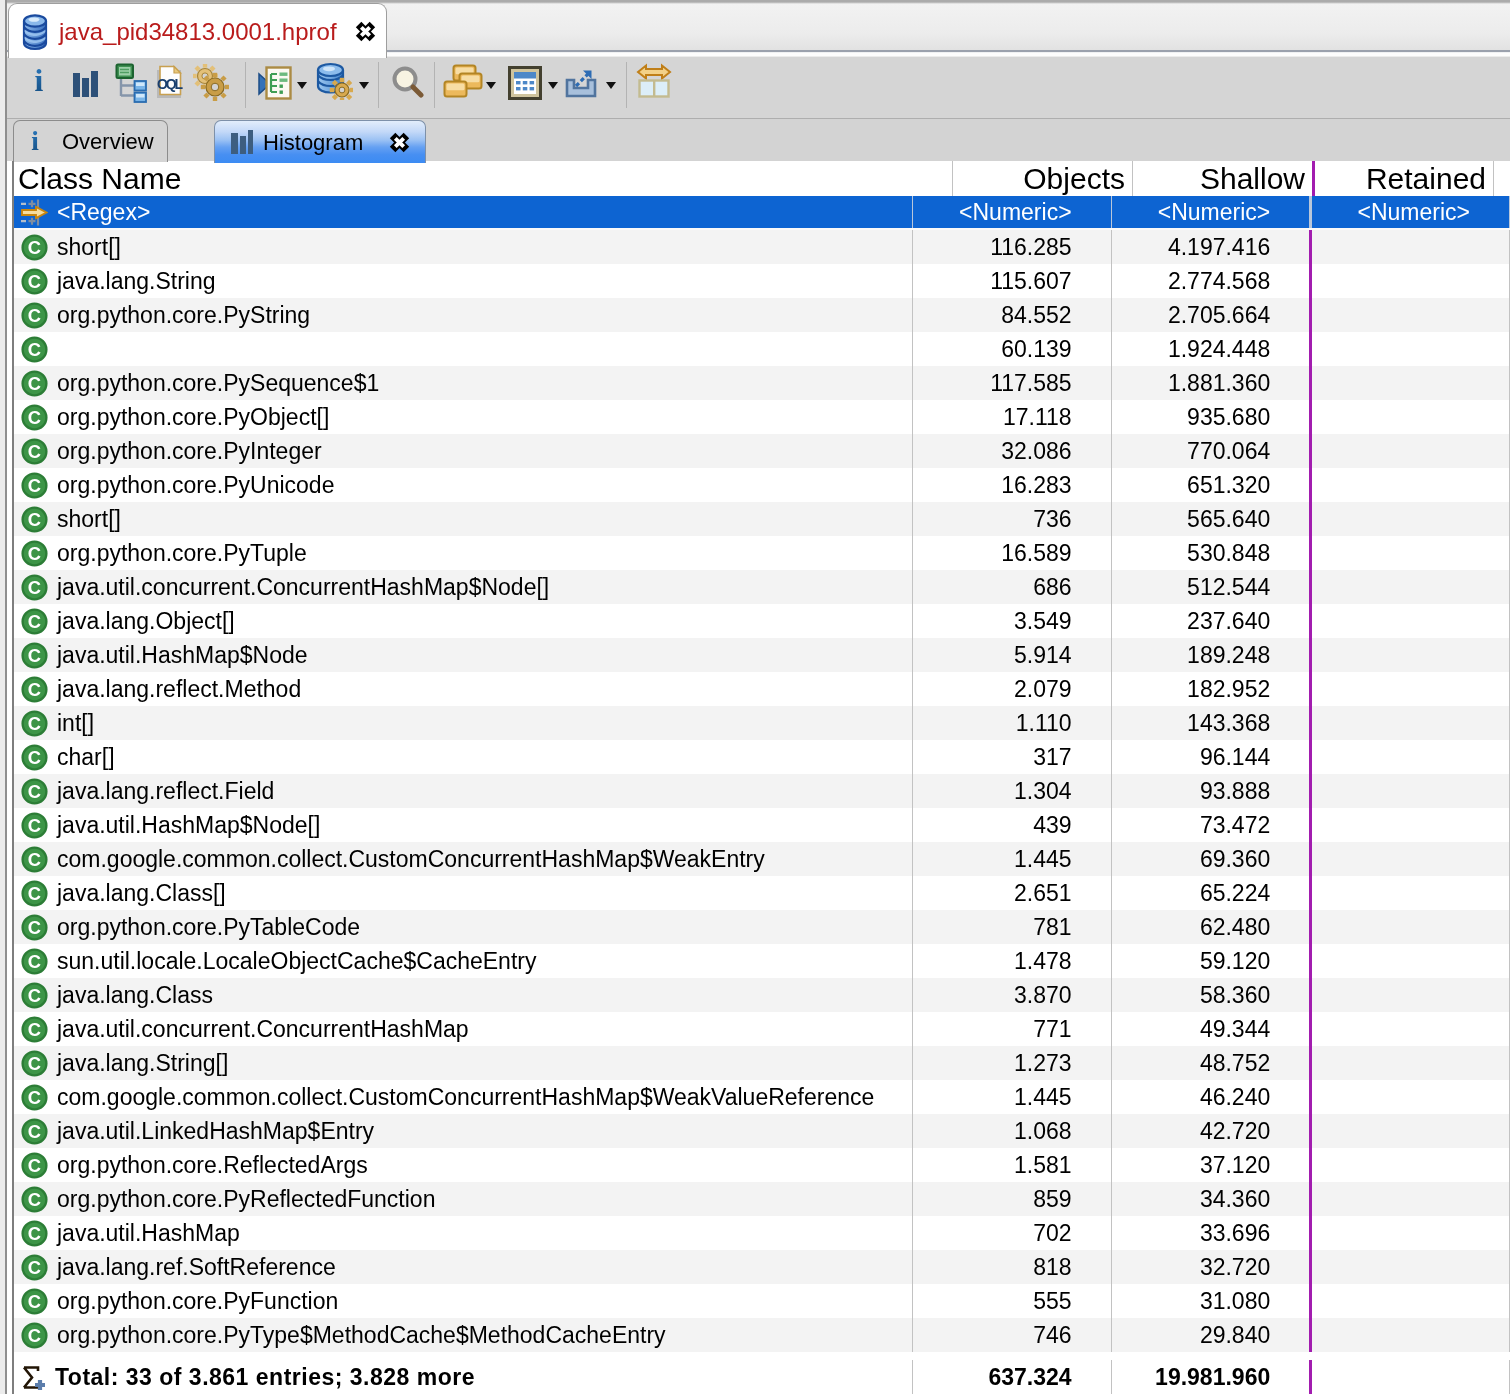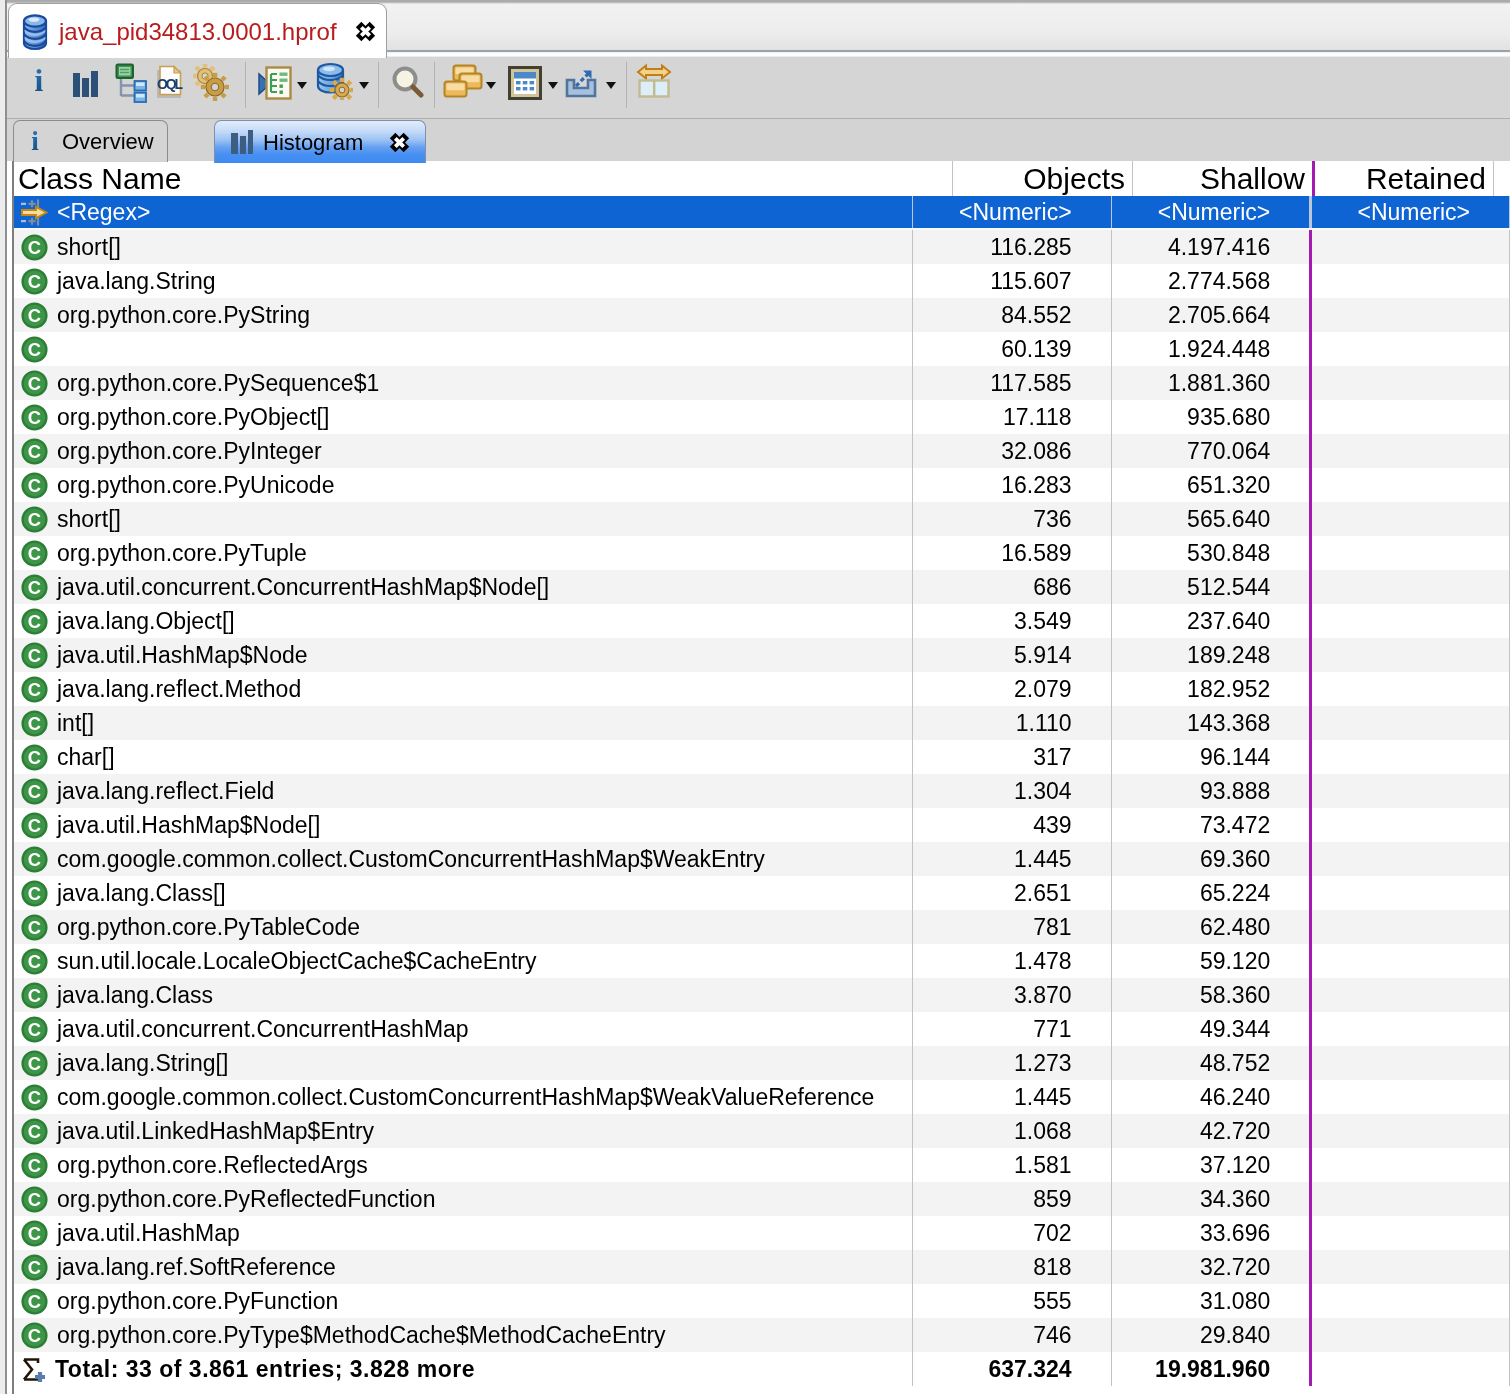--- a/index.html
+++ b/index.html
@@ -38,21 +38,21 @@
 .c5{flex:1;box-sizing:border-box;border-left:1px solid #c2c2c2;}
 #hdr .c1{padding-left:4px;}
 #rows{position:absolute;left:7px;top:35px;width:1496px;}
 .row{display:flex;height:34px;line-height:34px;font-size:23px;background:#fff;gap:32px;}
 .row.g{background:#f3f3f3;}
 .row.sel{background:#0d64d2;color:#fff;box-sizing:border-box;border-bottom:2px solid #fafafa;line-height:32px;}
 .row.sel .c2,.row.sel .c3,.row.sel .c4,.row.sel .c5{border-left-color:#b9c7da;}
 .row .c1{padding-left:7px;display:flex;align-items:center;}
 .row .c1 svg{margin-right:9px;flex:none;}
 .row .c1 .nm{white-space:nowrap;}
-.row.tot{font-weight:bold;}
+.row.tot{font-weight:bold;margin-top:8px;}
 .row.tot .nm{letter-spacing:0.5px;}
 </style>
 </head>
 <body>
 <div class="abs" id="strip1"></div>
 <div class="abs" id="tab1">
   <svg class="abs" style="left:13px;top:9px" width="26" height="38" viewBox="0 0 26 38">
 <defs>
         <linearGradient id="tdb" x1="0" y1="0" x2="1" y2="0">
 <stop offset="0" stop-color="#8ab6e8"></stop>

